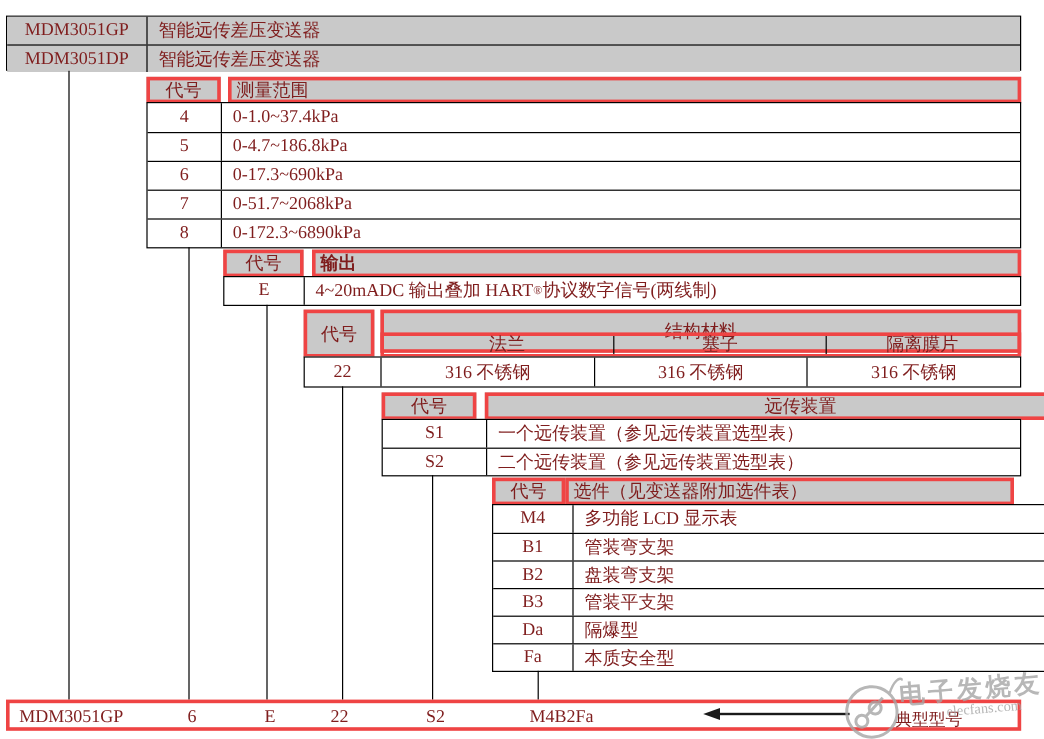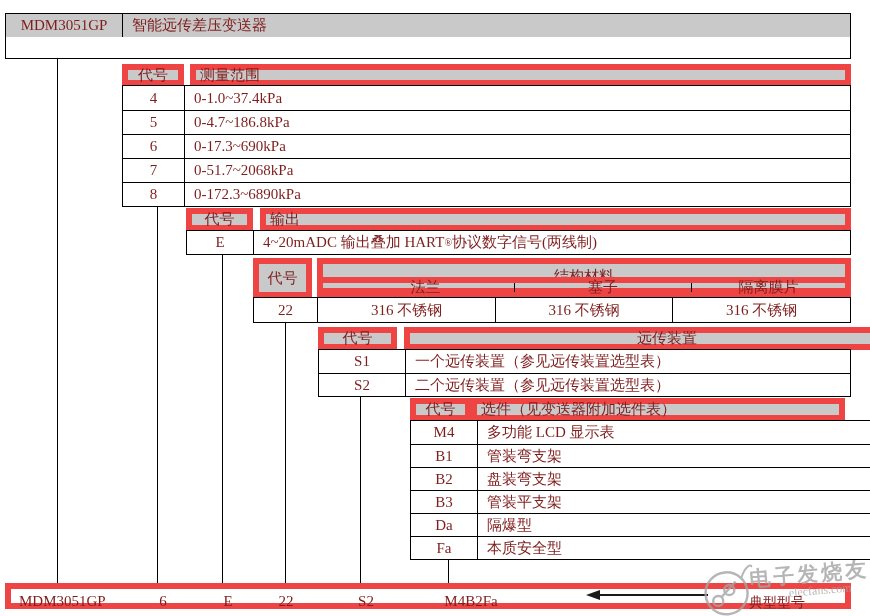--- a/index.html
+++ b/index.html
@@ -1,19 +1,19 @@
 <!DOCTYPE html>
 <html><head>
 <meta charset="utf-8">
 <style>
   html,body{margin:0;padding:0;background:#ffffff;}
   body{width:870px;height:616px;font-family:"Liberation Serif","DejaVu Serif",serif;}
   #page{position:relative;width:870px;height:616px;background:#fff;overflow:hidden;}
   .abs{position:absolute;box-sizing:border-box;}
-  .box{border:6px solid #ef4444;}
+  .box{border:3px solid #ef4444;}
   .grey{background:#c9c9c9;}
   .flexc{display:flex;align-items:center;}
   .center{justify-content:center;}
   .txt{font-size:15px;color:#7f1d1d;white-space:nowrap;}
   .padl{padding-left:4px;}
   
   .dtable{border:1px solid #000;background:#fff;}
   .drow{display:flex;box-sizing:border-box;}
   .drow + .drow{border-top:1px solid #000;}
   .codecell{border-right:1px solid #000;display:flex;align-items:center;justify-content:center;box-sizing:border-box;height:100%;}
@@ -32,20 +32,24 @@
 </head>
 <body>
 
 <div id="page">
 
   <div class="abs dtable" style="left:5px;top:13px;width:846px;height:46px;">
     <div class="drow grey" style="height:23px;">
       <div class="codecell txt" style="width:117px;">MDM3051GP</div>
       <div class="desccell txt">智能远传差压变送器</div>
     </div>
+    <div class="drow grey" style="height:23px;">
+      <div class="codecell txt" style="width:117px;">MDM3051DP</div>
+      <div class="desccell txt">智能远传差压变送器</div>
+    </div>
   </div>
 
   <div class="abs box grey flexc center txt" style="left:122px;top:64px;width:62px;height:22px;">代号</div>
   <div class="abs box grey flexc padl txt" style="left:190px;top:64px;width:661px;height:22px;">测量范围</div>
   <div class="abs dtable" style="left:122px;top:85px;width:729px;height:122px;">
     <div class="drow" style="height:24px;">
       <div class="codecell txt" style="width:62px;">4</div>
       <div class="desccell txt">0-1.0~37.4kPa</div>
     </div>
     <div class="drow" style="height:24px;">
@@ -60,21 +64,21 @@
       <div class="codecell txt" style="width:62px;">7</div>
       <div class="desccell txt">0-51.7~2068kPa</div>
     </div>
     <div class="drow" style="height:24px;">
       <div class="codecell txt" style="width:62px;">8</div>
       <div class="desccell txt">0-172.3~6890kPa</div>
     </div>
   </div>
 
   <div class="abs box grey flexc center txt" style="left:186px;top:208px;width:67px;height:23px;">代号</div>
-  <div class="abs box grey flexc padl txt" style="left:260px;top:208px;width:591px;height:23px;">输出</div>
+  <div class="abs box grey flexc padl txt" style="left:260px;top:208px;width:591px;height:23px;font-weight:bold;">输出</div>
   <div class="abs dtable" style="left:186px;top:230px;width:665px;height:25px;">
     <div class="drow" style="height:23px;">
       <div class="codecell txt" style="width:67px;">E</div>
       <div class="desccell txt">
           <span>4~20mADC 输出叠加 HART</span>
           <sup>®</sup>
           <span>协议数字信号(两线制)</span>
         </div>
     </div>
   </div>

